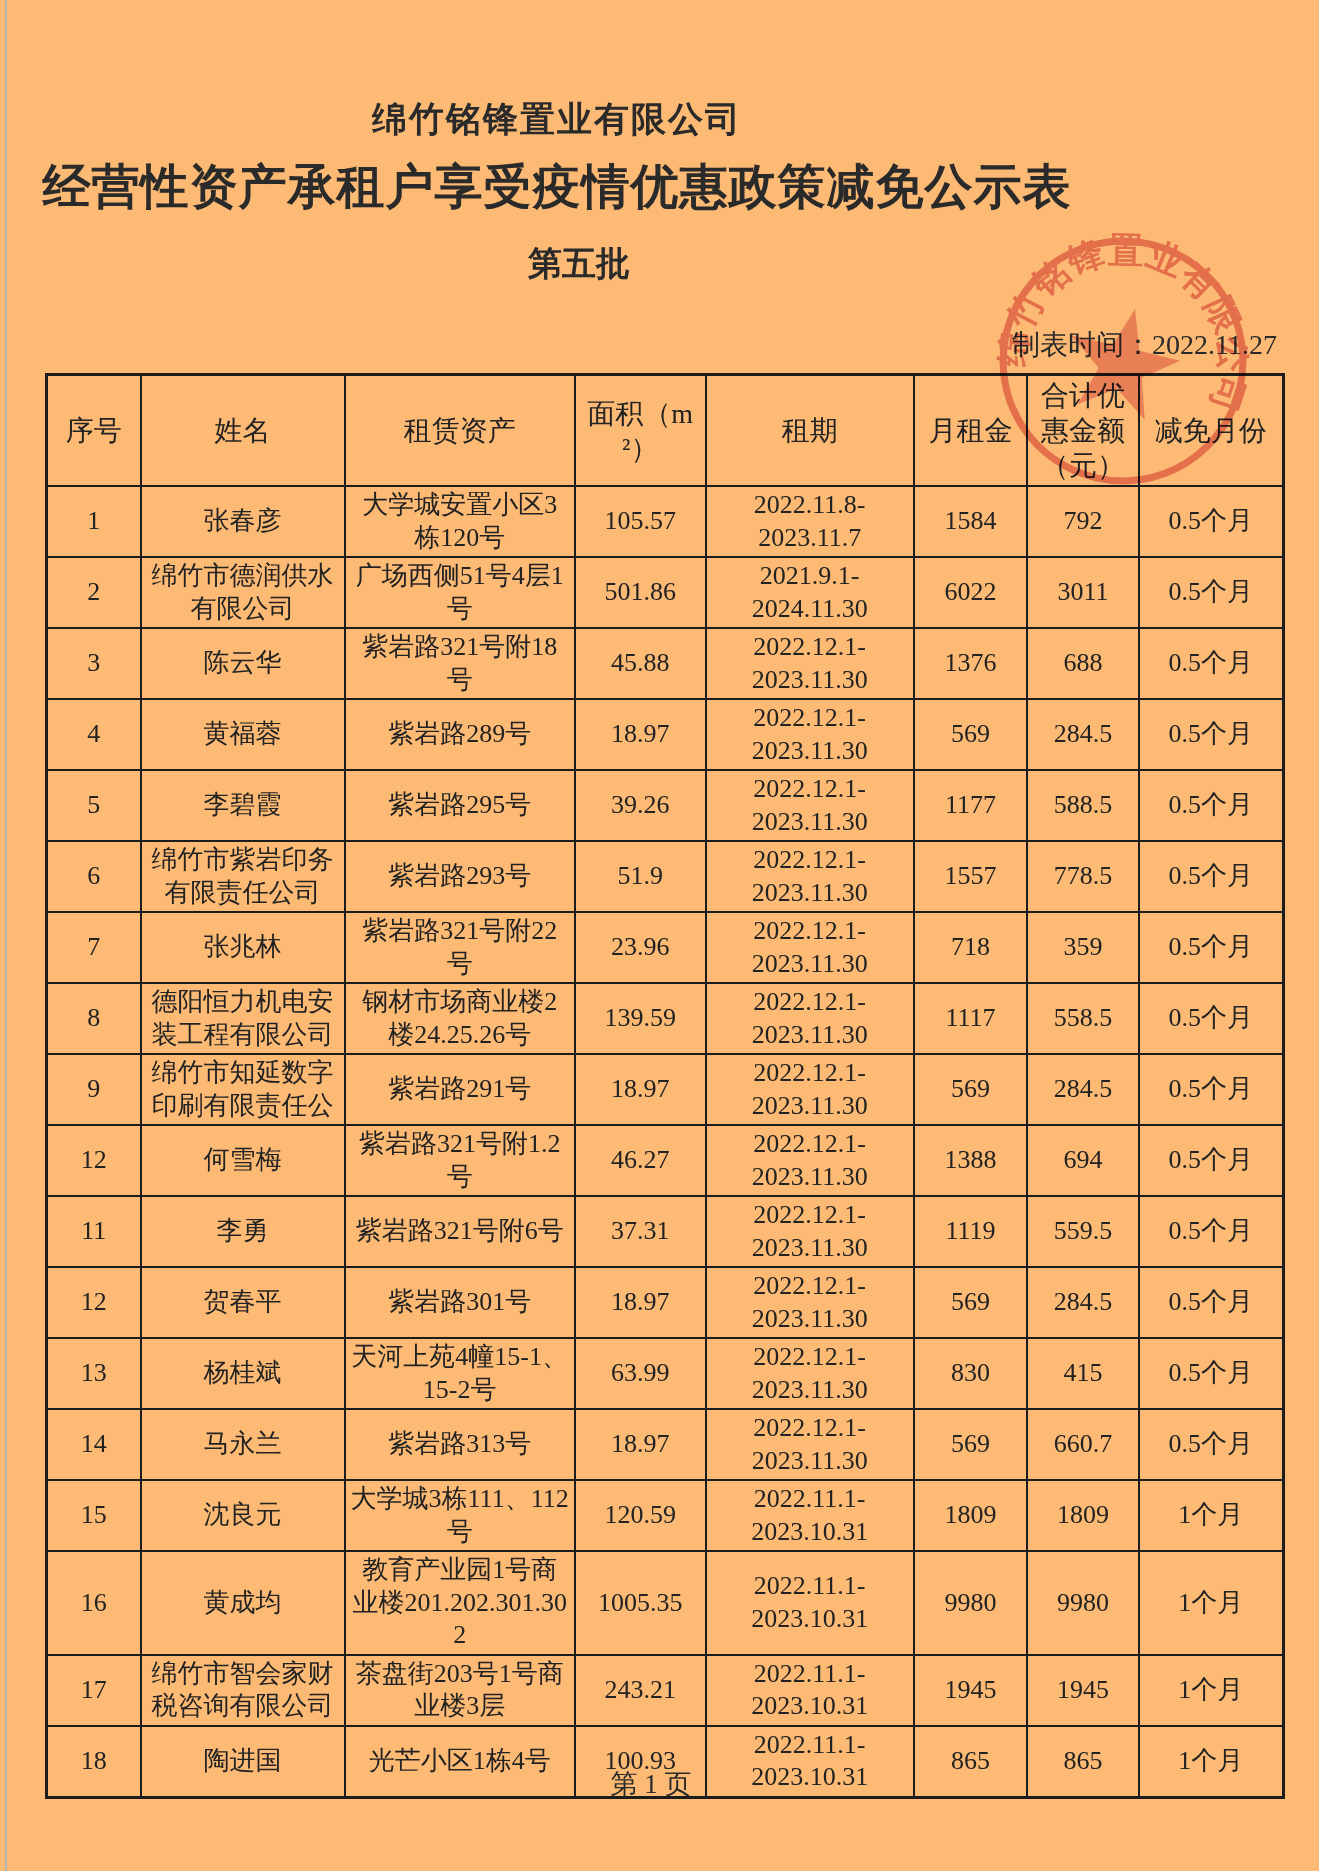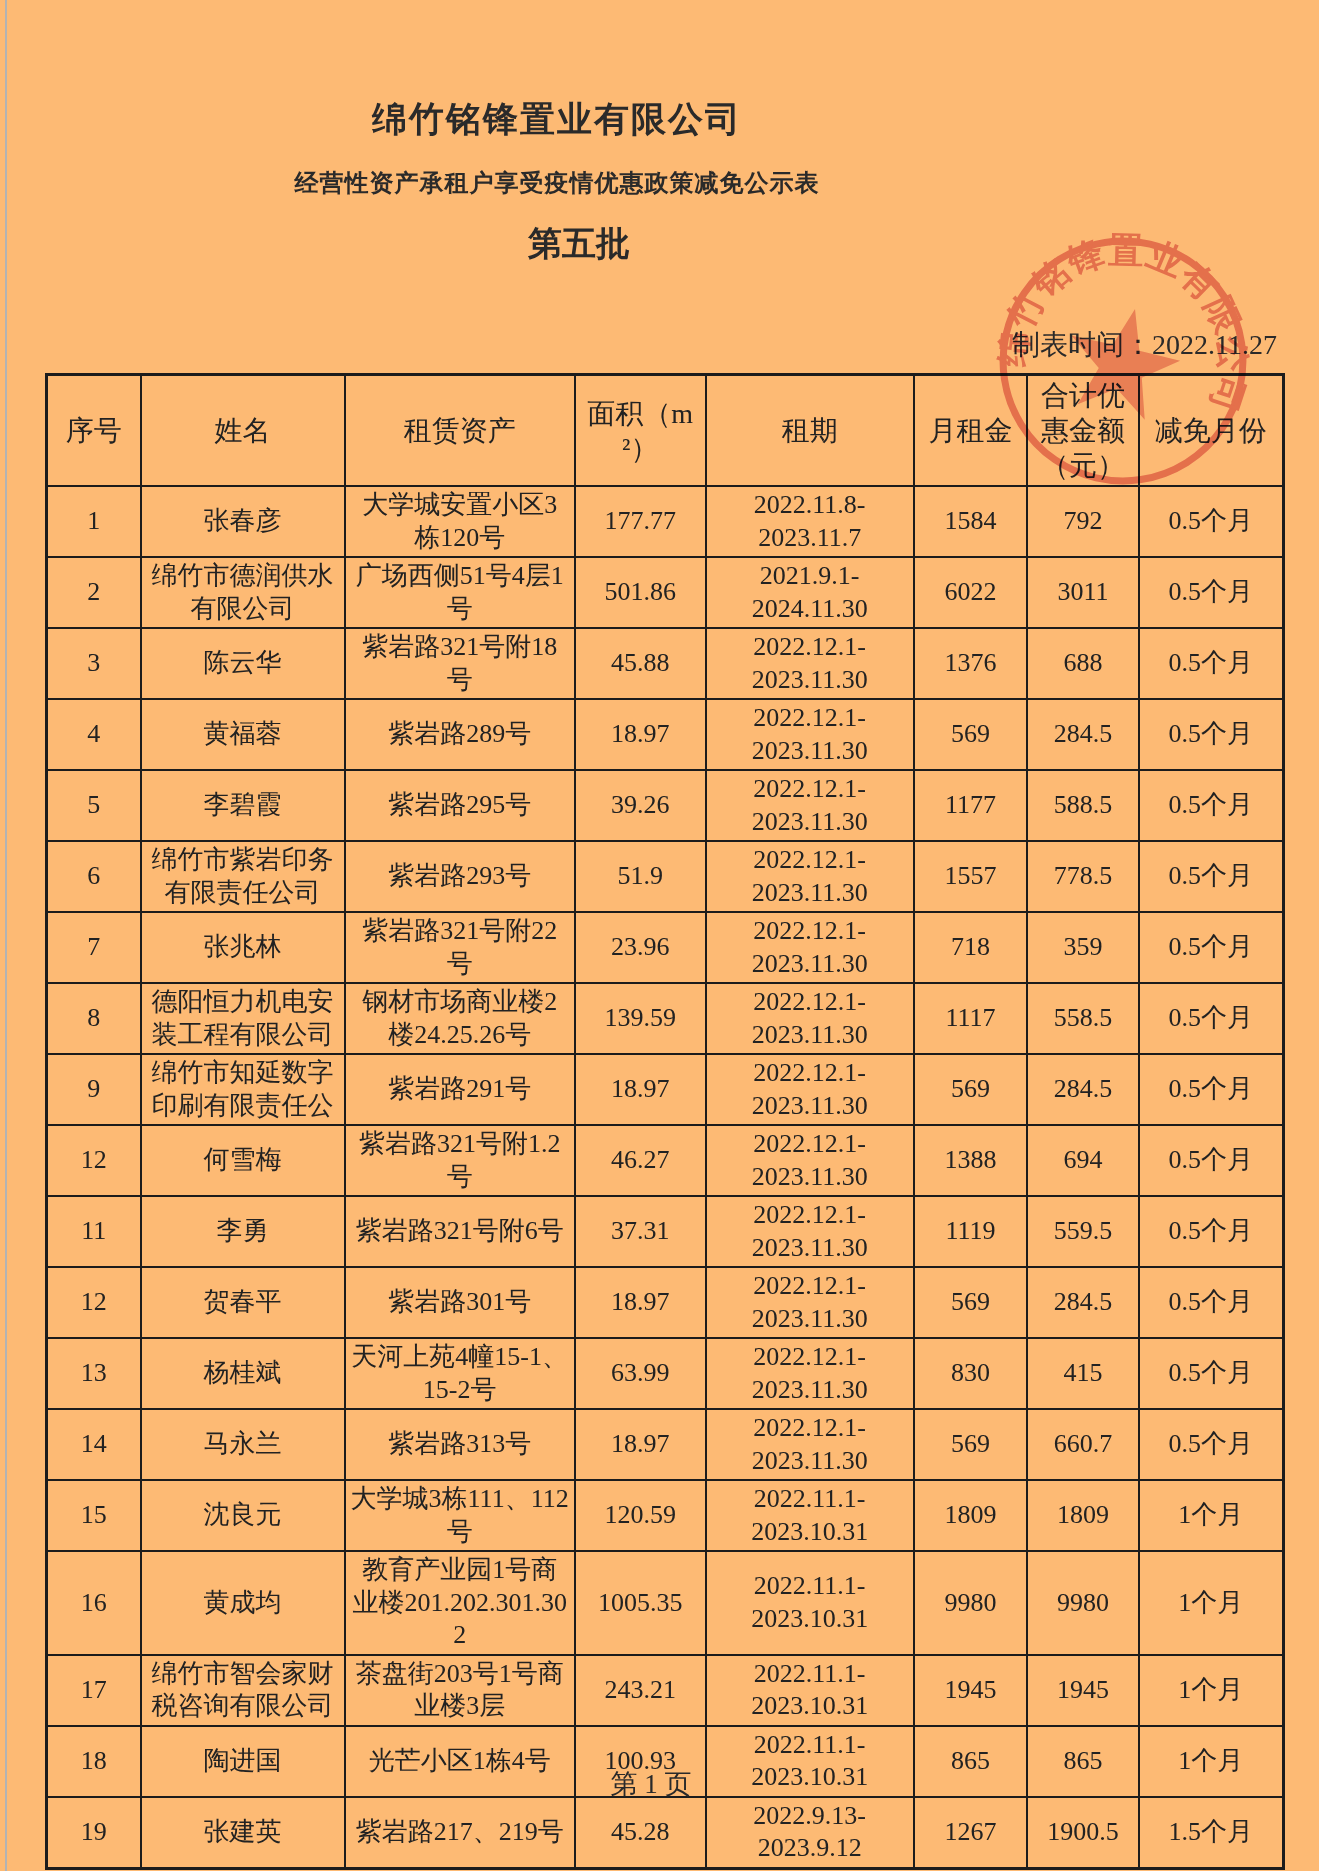--- a/index.html
+++ b/index.html
@@ -27,22 +27,22 @@
     width: 1114px;
     text-align: center;
   }
   .title-company {
     font-size: 35px;
     font-weight: 600;
     letter-spacing: 2px;
     color: #2a2a2a;
   }
   .title-main {
-    margin-top: 24px;
-    font-size: 24px;
+    margin-top: 12px;
+    font-size: 48px;
     font-weight: 600;
     letter-spacing: 1px;
     color: #2a2a2a;
   }
   .title-batch {
     margin-top: 22px;
     font-size: 34px;
     font-weight: 600;
     color: #2a2a2a;
     padding-left: 44px;
@@ -140,21 +140,21 @@
           <th>月租金</th>
           <th>合计优惠金额（元）</th>
           <th>减免月份</th>
         </tr>
     </thead>
     <tbody>
         <tr>
           <td>1</td>
           <td>张春彦</td>
           <td>大学城安置小区3栋120号</td>
-          <td>177.77</td>
+          <td>105.57</td>
           <td>2022.11.8-
 2023.11.7</td>
           <td>1584</td>
           <td>792</td>
           <td>0.5个月</td>
         </tr>
         <tr>
           <td>2</td>
           <td>绵竹市德润供水有限公司</td>
           <td>广场西侧51号4层1号</td>
@@ -334,31 +334,20 @@
           <td>18</td>
           <td>陶进国</td>
           <td>光芒小区1栋4号</td>
           <td>100.93</td>
           <td>2022.11.1-
 2023.10.31</td>
           <td>865</td>
           <td>865</td>
           <td>1个月</td>
         </tr>
-        <tr>
-          <td>19</td>
-          <td>张建英</td>
-          <td>紫岩路217、219号</td>
-          <td>45.28</td>
-          <td>2022.9.13-
-2023.9.12</td>
-          <td>1267</td>
-          <td>1900.5</td>
-          <td>1.5个月</td>
-        </tr>
       </tbody>
   </table>
 
   <div class="page-footer">第 1 页</div>
 
   <svg class="seal" viewBox="0 0 260 260" xmlns="http://www.w3.org/2000/svg">
     <circle cx="130" cy="130" r="119" fill="none" stroke-width="7" stroke="#d65a6e"></circle>
     <polygon points="130,77 143.5,116.4 185.2,117.1 151.9,142.1 164.1,181.9 130,158 95.9,181.9 108.1,142.1 74.8,117.1 116.5,116.4" opacity="0.8" fill="#d65a6e"></polygon>
     <path id="arcpath" d="M 38,160 A 97,97 0 1 1 222,160" fill="none"></path>
     <text font-size="35" font-weight="bold" fill="#d65a6e">

